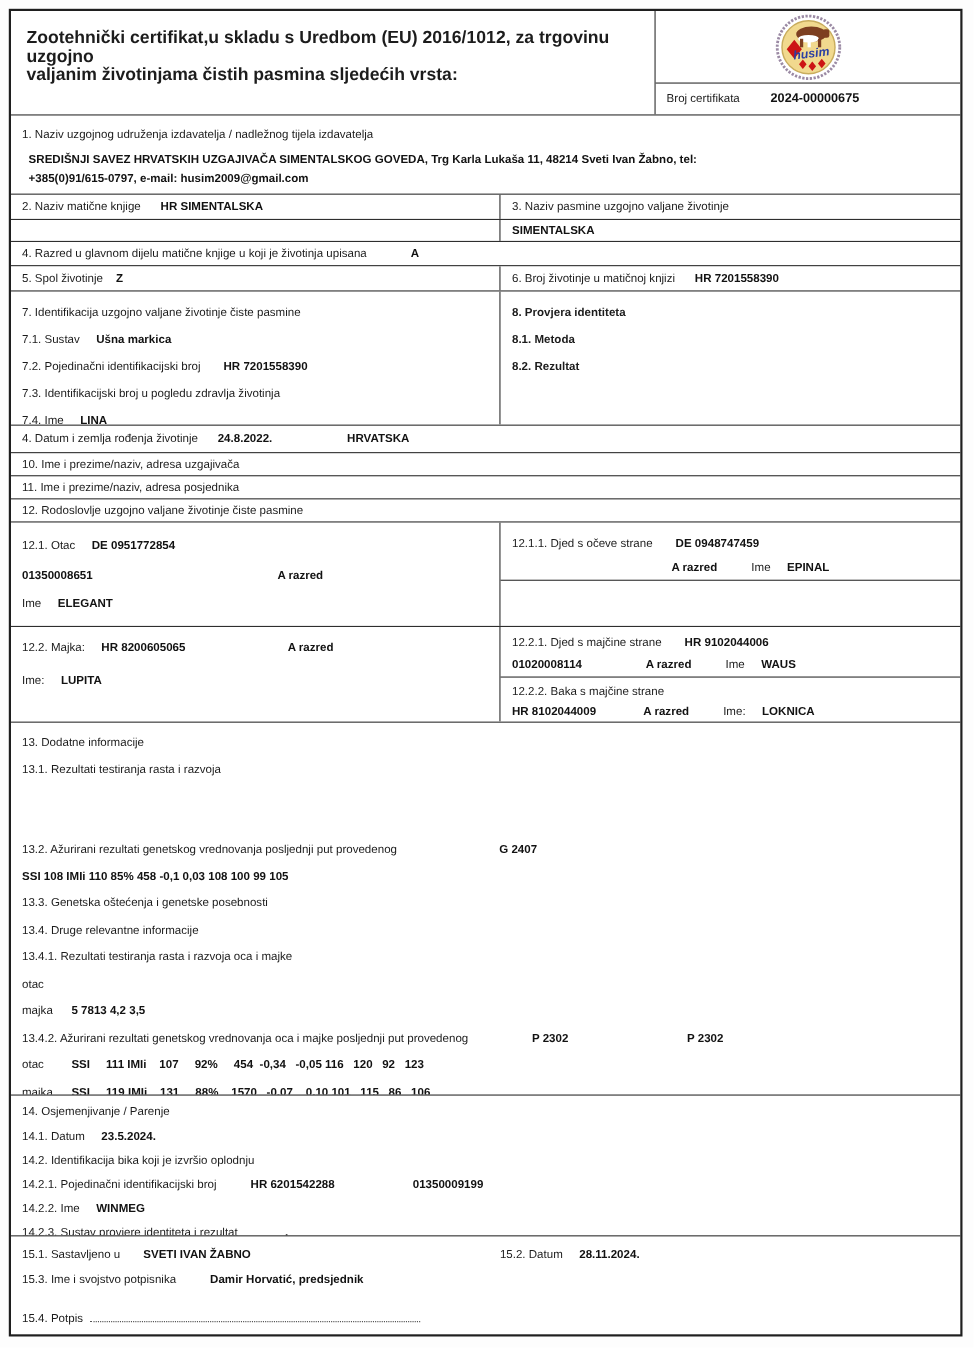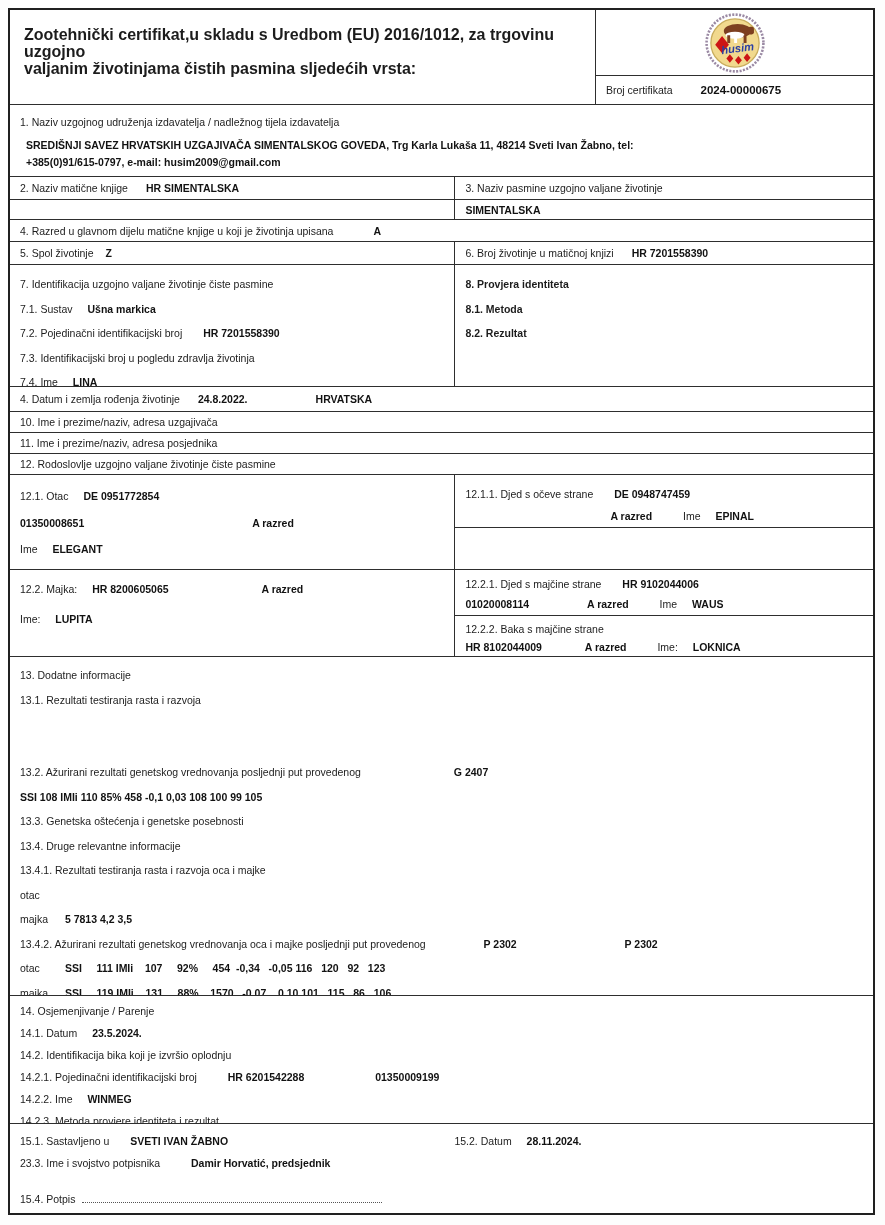--- a/index.html
+++ b/index.html
@@ -295,38 +295,38 @@
       <div class="ln">
         <span>14.2.1. Pojedinačni identifikacijski broj</span>
         <span class="b ml28">HR 6201542288</span>
         <span class="b ml70">01350009199</span>
       </div>
       <div class="ln">
         <span>14.2.2. Ime</span>
         <span class="b ml12">WINMEG</span>
       </div>
       <div class="ln">
-        <span>14.2.3. Metoda provjere identiteta i rezultat</span>
+        <span>14.2.3. Sustav provjere identiteta i rezultat</span>
         <span class="b ml40">,</span>
       </div>
     </div>
   </div>
 
   <div class="row r-15">
     <div style="padding:6px 10px 0 10px;width:100%;position:relative;">
       <div class="ln">
         <span>15.1. Sastavljeno u</span>
         <span class="b ml18">SVETI IVAN ŽABNO</span>
         <span class="abs" style="left:51.5%;">
           <span>15.2. Datum</span>
           <span class="b ml12">28.11.2024.</span>
         </span>
       </div>
       <div class="ln">
-        <span>23.3. Ime i svojstvo potpisnika</span>
+        <span>15.3. Ime i svojstvo potpisnika</span>
         <span class="b ml28">Damir Horvatić, predsjednik</span>
       </div>
       <div class="ln" style="margin-top:14px;">
         <span>15.4. Potpis</span>
         <span class="dotted-leader"></span>
       </div>
     </div>
   </div>
 
 </div>

